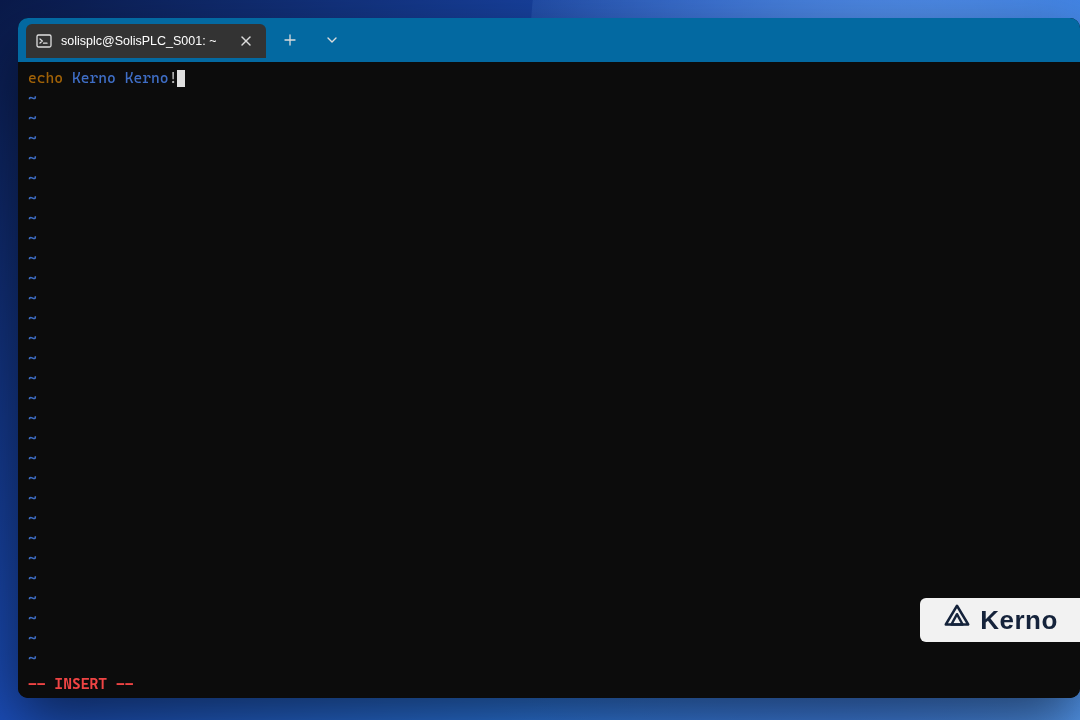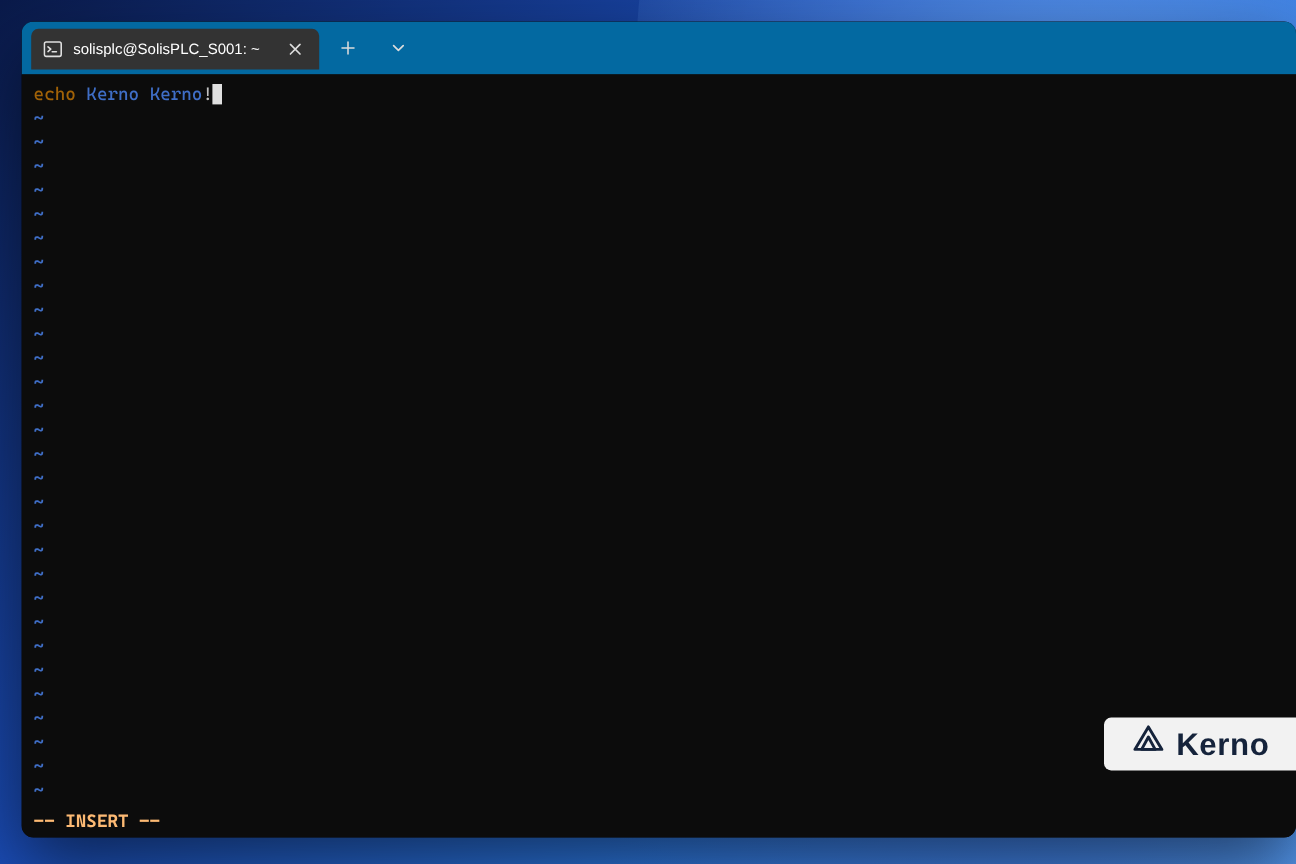--- a/index.html
+++ b/index.html
@@ -126,21 +126,21 @@
     vertical-align: text-bottom;
     margin-left: 0px;
   }
 
   .tilde-line { color: #3f6ec6; }
 
   .status-line {
     position: absolute;
     left: 10px;
     bottom: 4px;
-    color: #fdba74;
+    color: #ef4444;
     font-weight: 700;
     white-space: pre;
   }
 
   
   .watermark {
     position: absolute;
     right: 0;
     bottom: 78px;
     width: 160px;

